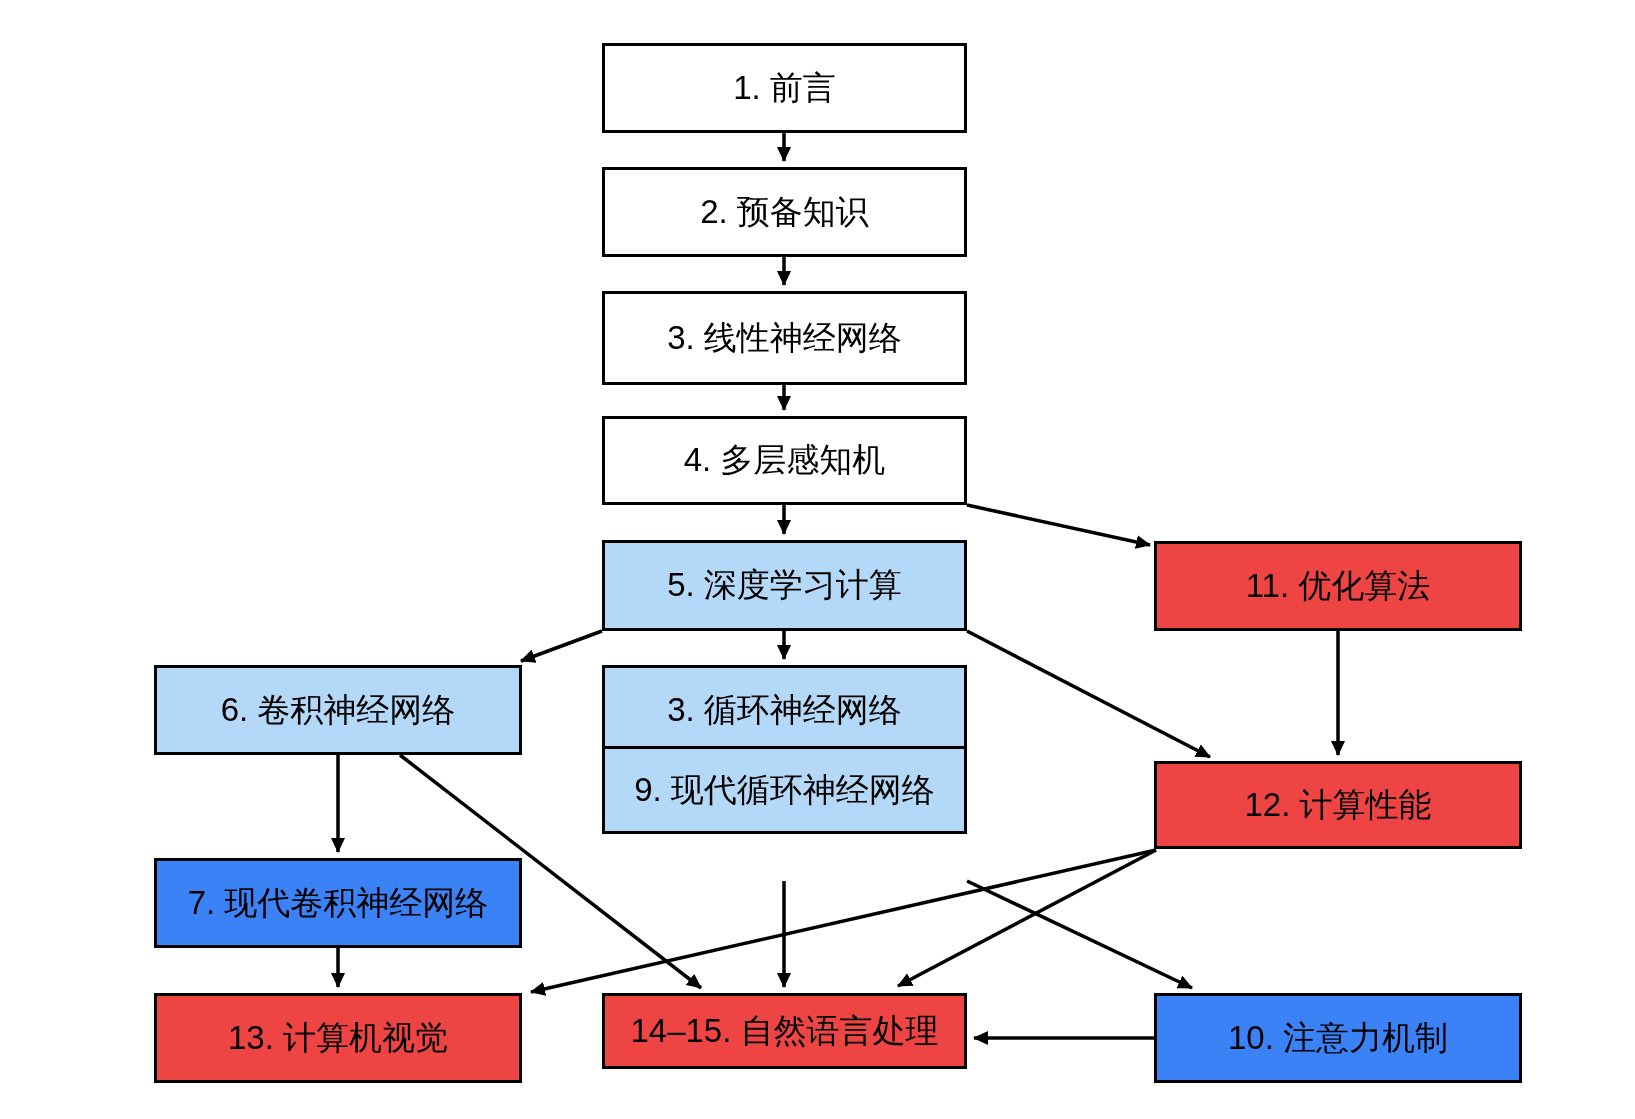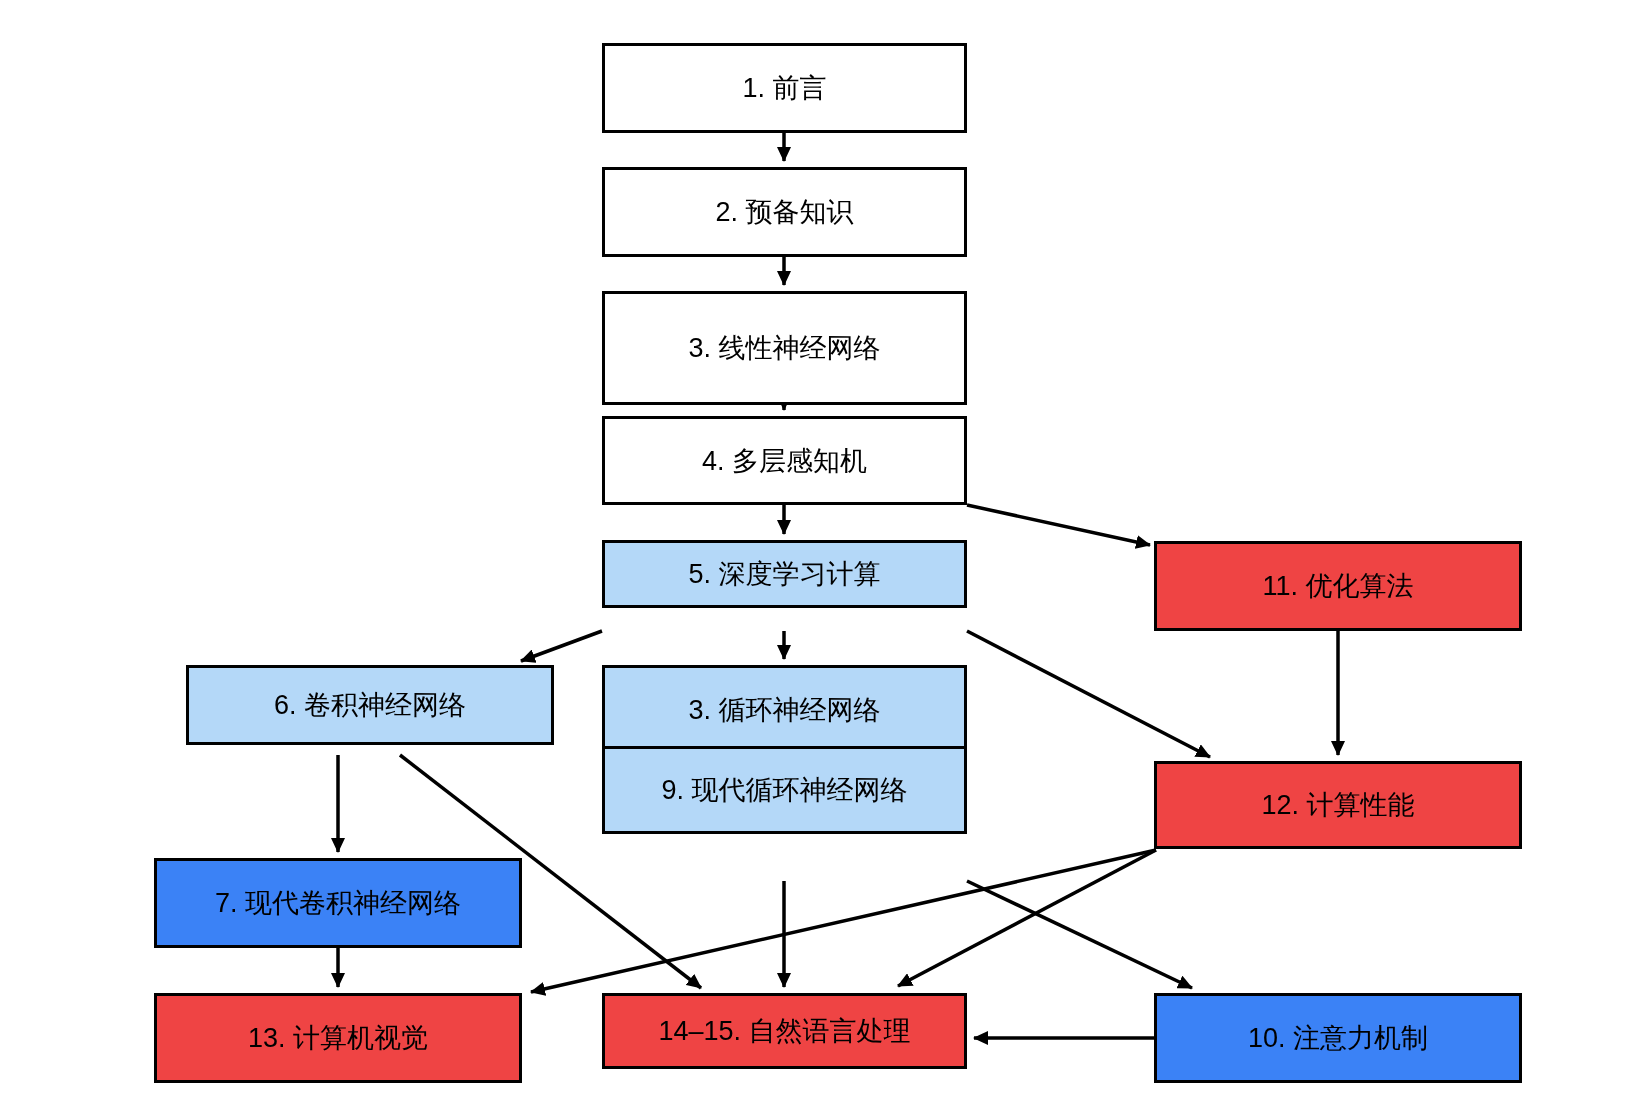--- a/index.html
+++ b/index.html
@@ -27,21 +27,21 @@
     stroke-width: 3.5;
     fill: none;
   }
   .node {
     position: absolute;
     box-sizing: border-box;
     border: 3px solid #000000;
     display: flex;
     align-items: center;
     justify-content: center;
-    font-size: 27px;
+    font-size: 33px;
     color: #000000;
     text-align: center;
     white-space: nowrap;
   }
   .fill-basic        { background: #ffffff; }
   .fill-intermediate { background: #b4d8f8; }
   .fill-inter-light  { background: #3b82f6; }
   .fill-advanced     { background: #ef4444; }
 </style>
 </head>
@@ -77,37 +77,37 @@
   </svg>
 
   <div class="node fill-basic" style="left:602px; top:43px;  width:365px; height:90px;">
     <span>1. 前言</span>
   </div>
 
   <div class="node fill-basic" style="left:602px; top:167px; width:365px; height:90px;">
     <span>2. 预备知识</span>
   </div>
 
-  <div class="node fill-basic" style="left:602px; top:291px; width:365px; height:114px;">
+  <div class="node fill-basic" style="left:602px; top:291px; width:365px; height:94px;">
     <span>3. 线性神经网络</span>
   </div>
 
   <div class="node fill-basic" style="left:602px; top:416px; width:365px; height:89px;text-align:center;">
     <span>4. 多层感知机</span>
   </div>
 
-  <div class="node fill-intermediate" style="left:602px; top:540px; width:365px; height:68px;">
+  <div class="node fill-intermediate" style="left:602px; top:540px; width:365px; height:91px;">
     <span>5. 深度学习计算</span>
   </div>
 
   <div class="node fill-advanced" style="left:1154px; top:541px; width:368px; height:90px;">
     <span>11. 优化算法</span>
   </div>
 
-  <div class="node fill-intermediate" style="left:154px; top:665px; width:368px; height:80px;margin-left:32px;">
+  <div class="node fill-intermediate" style="left:154px; top:665px; width:368px; height:90px;">
     <span>6. 卷积神经网络</span>
   </div>
 
   <div class="node fill-intermediate" style="left:602px; top:665px; width:365px; height:90px;">
     <span>3. 循环神经网络</span>
   </div>
 
   <div class="node fill-advanced" style="left:1154px; top:761px; width:368px; height:88px;">
     <span>12. 计算性能</span>
   </div>

